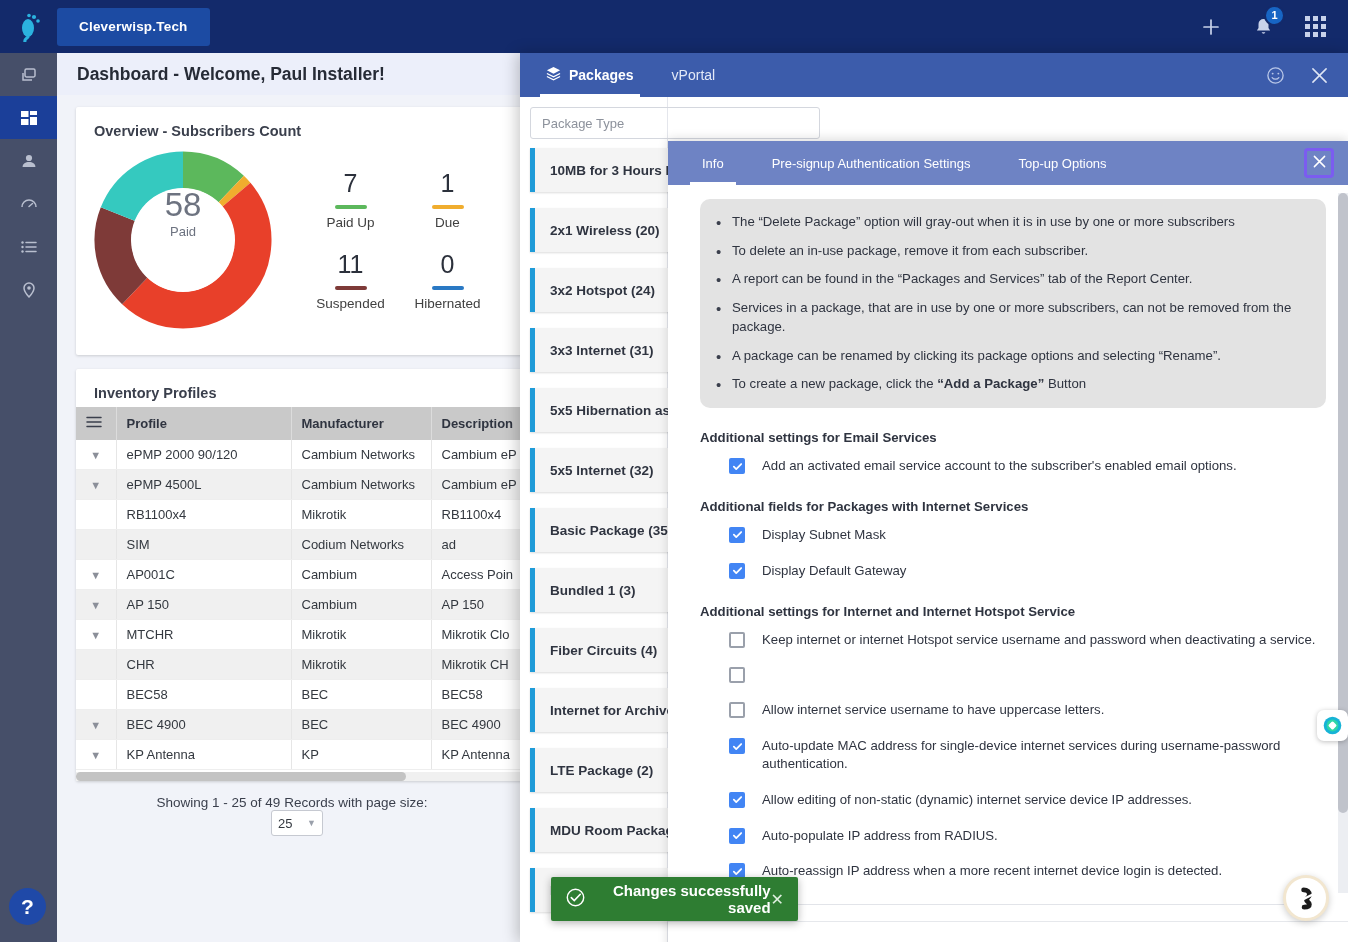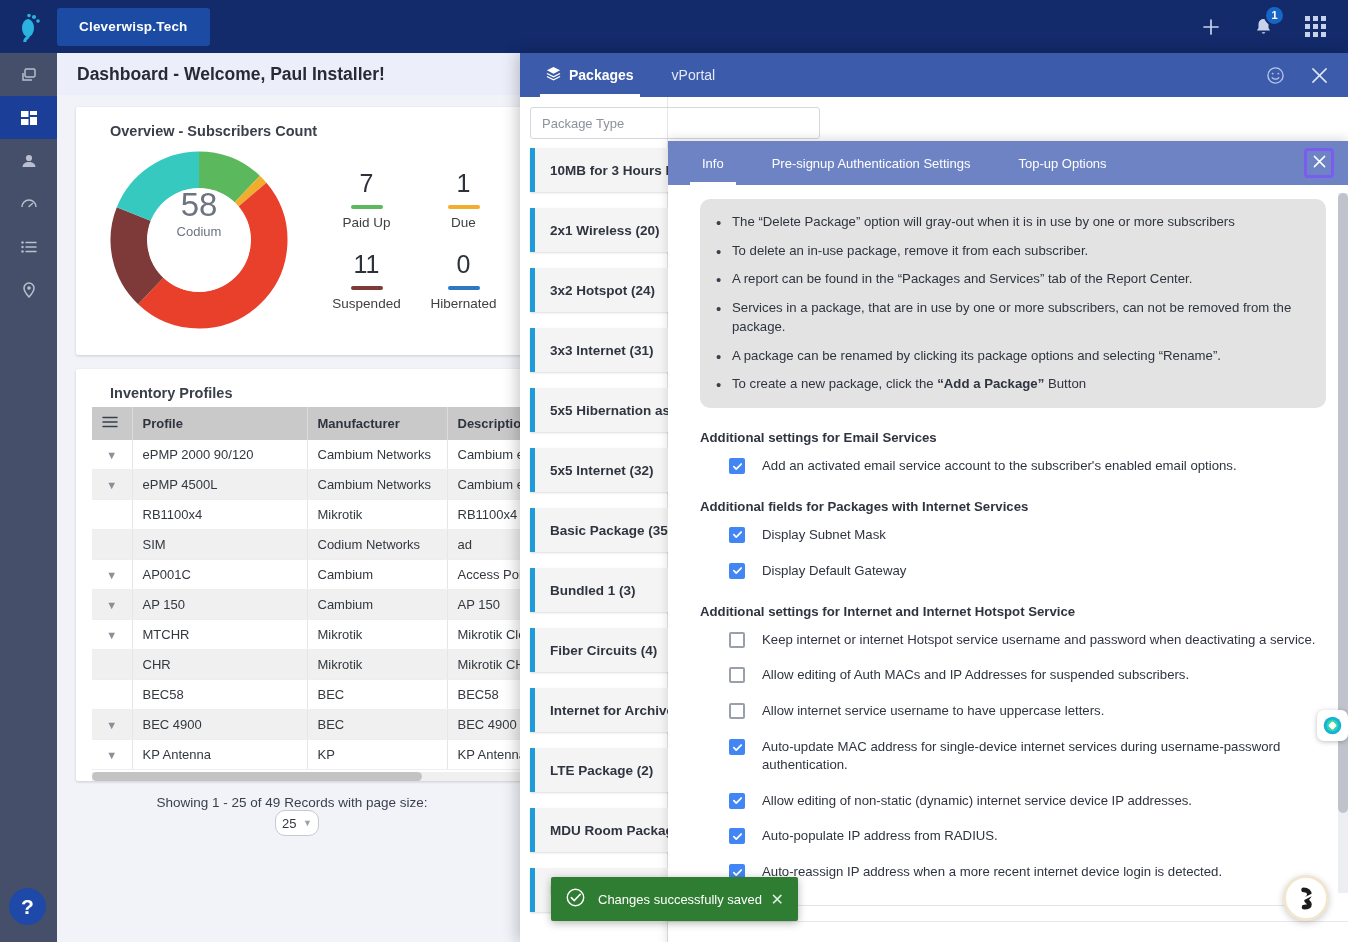--- a/index.html
+++ b/index.html
@@ -60,21 +60,21 @@
   .dash {
     position: absolute; left: 57px; top: 53px; width: 470px; height: 889px;
     background: #f1f3f9; overflow: hidden;
   }
   .dash-title {
     height: 42px; padding-left: 20px; display: flex; align-items: center;
     font-size: 17.5px; font-weight: bold; color: #262b36; background: #eceffa;
   }
   .card {
     background: #fff; margin: 12px 0 0 19px; width: 600px;
-    box-shadow: 0 1px 3px rgba(0,0,0,.16); border-radius: 2px; padding-left: 16px;
+    box-shadow: 0 1px 3px rgba(0,0,0,.16); border-radius: 2px;
   }
   .card-head { padding: 16px 18px 6px; font-size: 14.5px; font-weight: bold; color: #3a3f4c; }
   .overview-body { display: flex; align-items: center; padding: 6px 18px 26px; }
   .donut { position: relative; width: 178px; height: 178px; flex: none; }
   .donut .hole {
     position: absolute; left: 50%; top: 50%; transform: translate(-50%,-50%);
     width: 104px; height: 104px; background: #fff; border-radius: 50%;
     display: flex; flex-direction: column; align-items: center; justify-content: flex-start;
   }
   .donut .hole .num { font-size: 33px; color: #6d7380; line-height: 1; }
@@ -97,22 +97,22 @@
     border-right: 1px solid #e6e6e6; border-bottom: 1px solid #eeeeee;
     white-space: nowrap; overflow: hidden;
   }
   table.inv tr:nth-child(even) td { background: #f0f0f0; }
   table.inv tr:nth-child(odd) td { background: #fff; }
   .chev { color: #8b8f99; font-size: 11px; }
   .hscroll { height: 9px; background: #f0f0f0; margin-top: 2px; }
   .hscroll i { display: block; height: 9px; width: 330px; background: #c3c3c3; border-radius: 5px; }
   .pager { padding: 14px 20px 0; display: flex; align-items: center; font-size: 13.5px; color: #3a3f4c; flex-direction: column; }
   .page-size {
-    margin-left: 10px; width: 44px; height: 26px; border: 1px solid #c6c9d1; background: #fff;
-    border-radius: 10px; display: flex; align-items: center; padding: 0 6px; font-size: 13px; color: #33383f;
+    margin-left: 10px; width: 52px; height: 26px; border: 1px solid #c6c9d1; background: #fff;
+    border-radius: 3px; display: flex; align-items: center; padding: 0 6px; font-size: 13px; color: #33383f;
   }
   .page-size .caret { margin-left: auto; color: #9aa0ab; font-size: 9px; }
 
   
   .modal {
     position: absolute; left: 520px; top: 53px; width: 828px; height: 889px;
     background: #fff; box-shadow: -3px 0 14px rgba(0,0,0,.22);
   }
   .modal-head {
     height: 44px; background: #3c5cab; display: flex; align-items: center; padding: 0 0 0 20px;
@@ -209,21 +209,21 @@
     min-width: 94px; height: 34px; background: #e8e9ec; color: #b4b7bf; border: none; border-radius: 3px;
     font-size: 13.5px; font-family: inherit; display: flex; align-items: center; justify-content: center;
   }
 
   
   .toast {
     position: absolute; left: 551px; top: 877px; width: 247px; height: 44px; background: #2e7d32;
     color: #fff; display: flex; align-items: center; padding: 0 14px; border-radius: 2px;
     box-shadow: 0 2px 8px rgba(0,0,0,.3); z-index: 40;
   }
-  .toast .t-txt { font-size: 13px; font-weight: normal; margin-left: 12px; text-align: right; }
+  .toast .t-txt { font-size: 15px; font-weight: bold; margin-left: 12px; text-align: right; }
   .toast .t-x { margin-left: auto; font-size: 16px; cursor: pointer; color: #dff0e0; }
 
   
   .float-chat {
     position: absolute; left: 1317px; top: 710px; width: 31px; height: 31px; border-radius: 7px;
     background: #fff; box-shadow: 0 1px 5px rgba(0,0,0,.25);
     display: flex; align-items: center; justify-content: center; z-index: 45; cursor: pointer;
   }
   .float-round {
     position: absolute; left: 1283px; top: 875px; width: 46px; height: 46px; border-radius: 50%;
@@ -349,21 +349,21 @@
       <div class="donut">
         <svg width="178" height="178" viewBox="0 0 178 178" id="donut-svg">
               <path d="M 89 19 A 70 70 0 0 1 137.13896211973963 38.18031556538084" fill="none" stroke="#5cb85c" stroke-width="37"></path>
               <path d="M 137.13896211973963 38.18031556538084 A 70 70 0 0 1 142.35134385893457 43.68296006527207" fill="none" stroke="#f0ad2e" stroke-width="37"></path>
               <path d="M 142.35134385893457 43.68296006527207 A 70 70 0 0 1 40.86103788026036 139.81968443461915" fill="none" stroke="#e8402a" stroke-width="37"></path>
               <path d="M 40.86103788026036 139.81968443461915 A 70 70 0 0 1 23.971629612824586 63.09032912620601" fill="none" stroke="#7e3a38" stroke-width="37"></path>
               <path d="M 23.971629612824586 63.09032912620601 A 70 70 0 0 1 88.99999999999999 19" fill="none" stroke="#35c9bf" stroke-width="37"></path>
             </svg>
         <div class="hole">
           <div class="num">58</div>
-          <div class="lbl">Codium</div>
+          <div class="lbl">Paid</div>
         </div>
       </div>
       <div class="stats" id="stats-grid">
             <div class="stat">
               <div class="v">7</div>
               <div class="bar" style="background: rgb(92, 184, 92);"></div>
               <div class="n">Paid Up</div>
             </div>
             <div class="stat">
               <div class="v">1</div>
@@ -630,21 +630,20 @@
               </div>
             </div>
             <div class="sec">
               <div class="sec-title">Additional settings for Internet and Internet Hotspot Service</div>
               <div class="cbrow">
                 <span class="cb off"></span>
                 <span class="txt">Keep internet or internet Hotspot service username and password when deactivating a service.</span>
               </div>
               <div class="cbrow">
                 <span class="cb off"></span>
-                <span class="txt">Allow editing of Auth MACs and IP Addresses for suspended subscribers.</span>
               </div>
               <div class="cbrow">
                 <span class="cb off"></span>
                 <span class="txt">Allow internet service username to have uppercase letters.</span>
               </div>
               <div class="cbrow">
                 <span class="cb on">
                   <svg width="11" height="11" viewBox="0 0 12 12">
                     <path d="M2 6.2l2.6 2.6L10 3.3" fill="none" stroke="#fff" stroke-width="1.9" stroke-linecap="round" stroke-linejoin="round"></path>
                   </svg>

